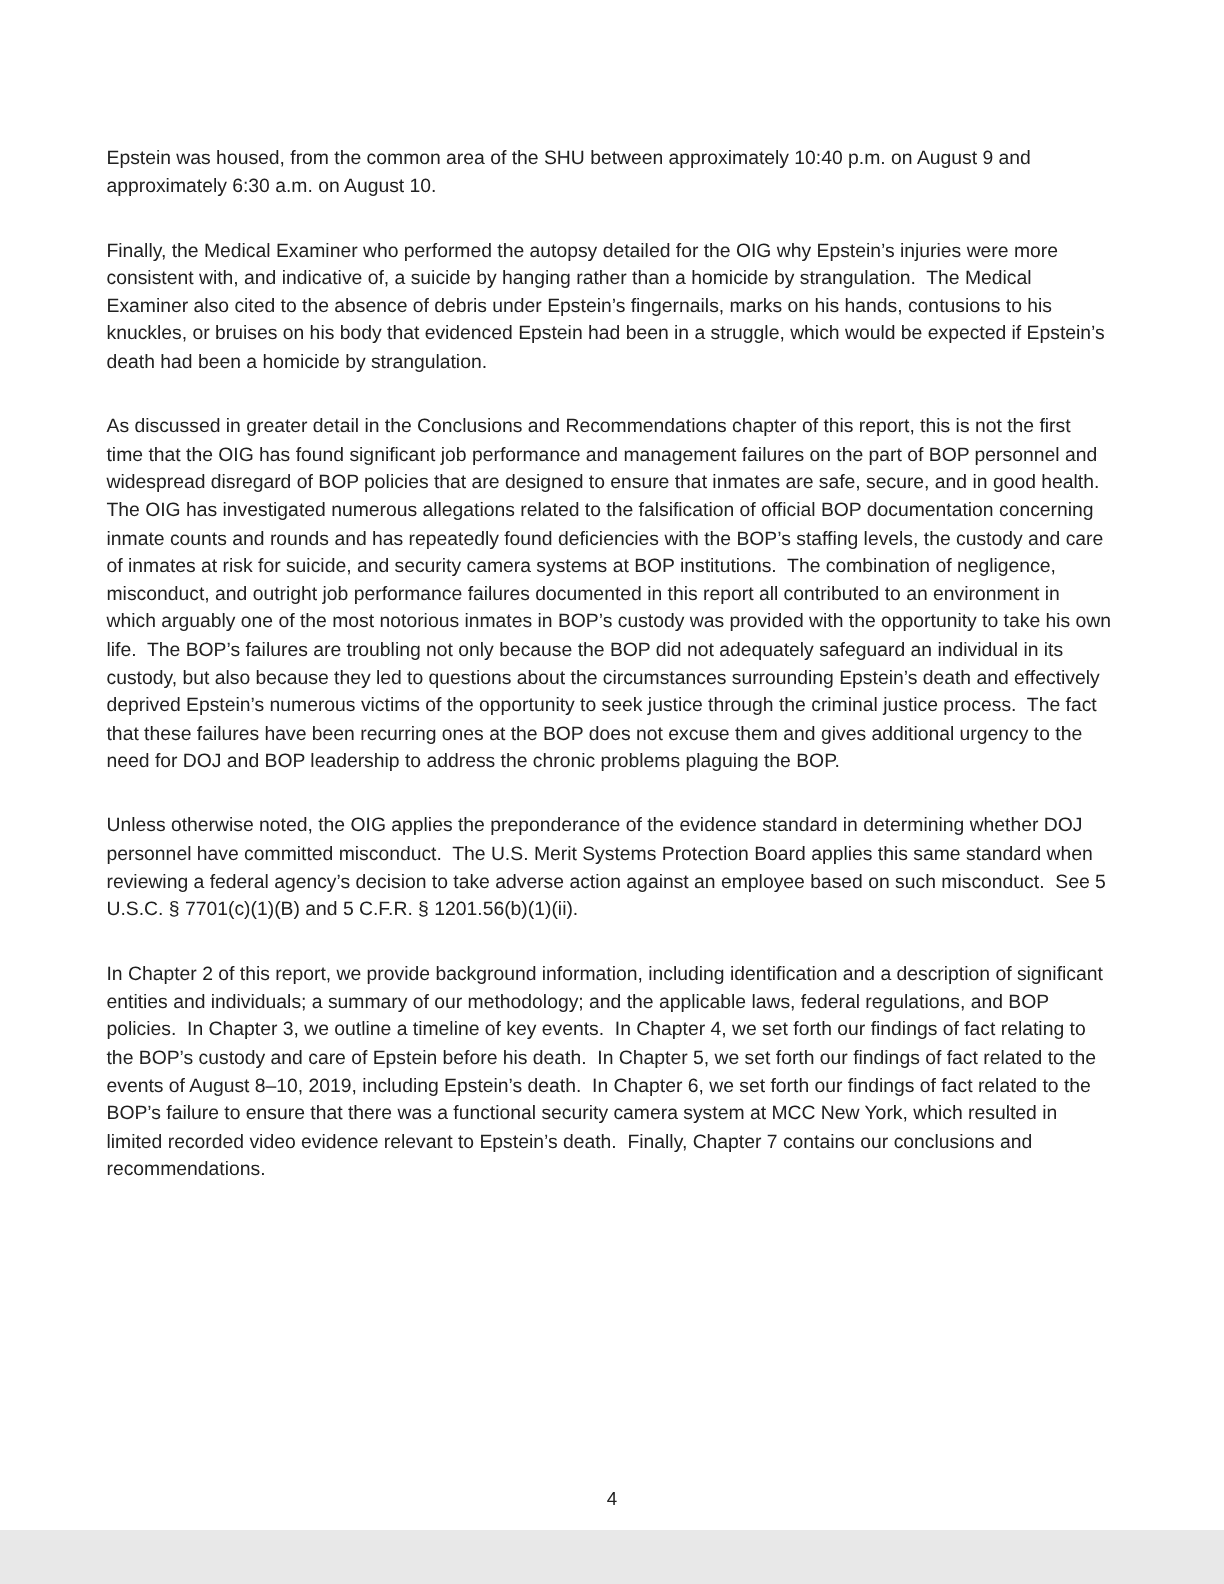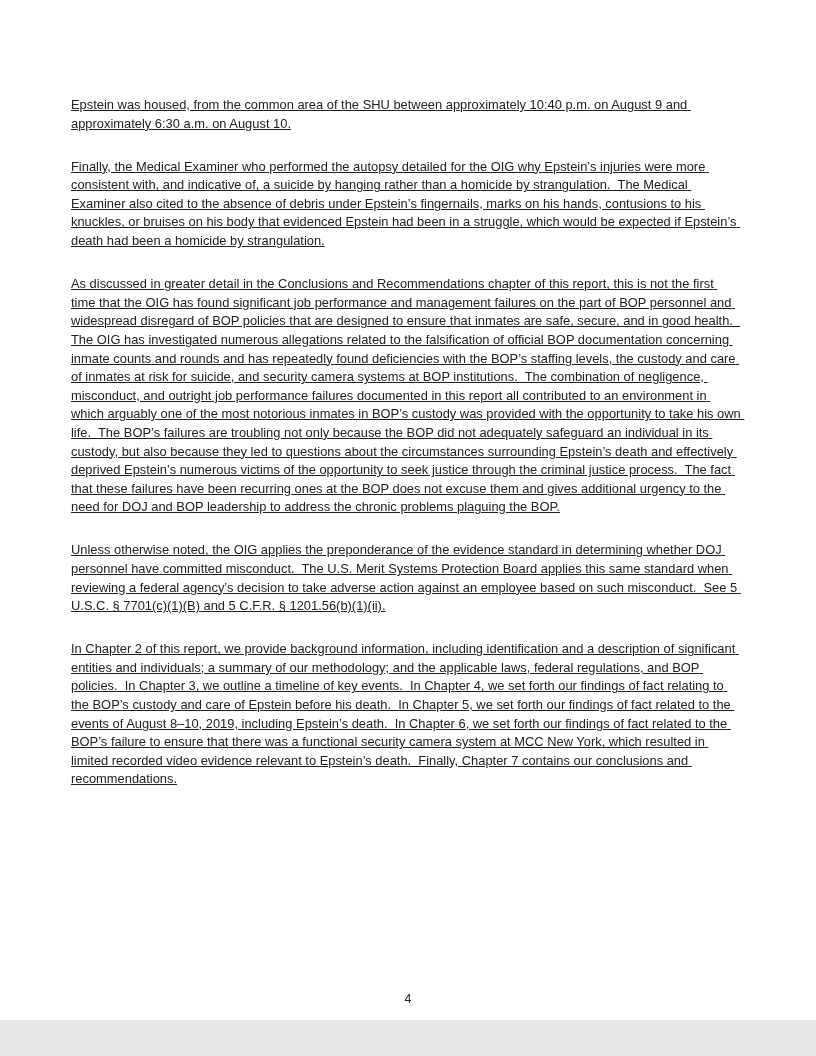--- a/index.html
+++ b/index.html
@@ -28,21 +28,20 @@
     left: 71px;
     width: 670px;
     color: #212121;
     font-size: 12.9px;
     line-height: 18.6px;
     text-align: left;
   }
   .para {
     margin: 0 0 24.5px 0;
     white-space: pre-wrap;
-    text-decoration: underline;
   }
   .para:last-child {
     margin-bottom: 0;
   }
   .page-number {
     position: absolute;
     top: 992px;
     left: 0;
     width: 816px;
     text-align: center;

